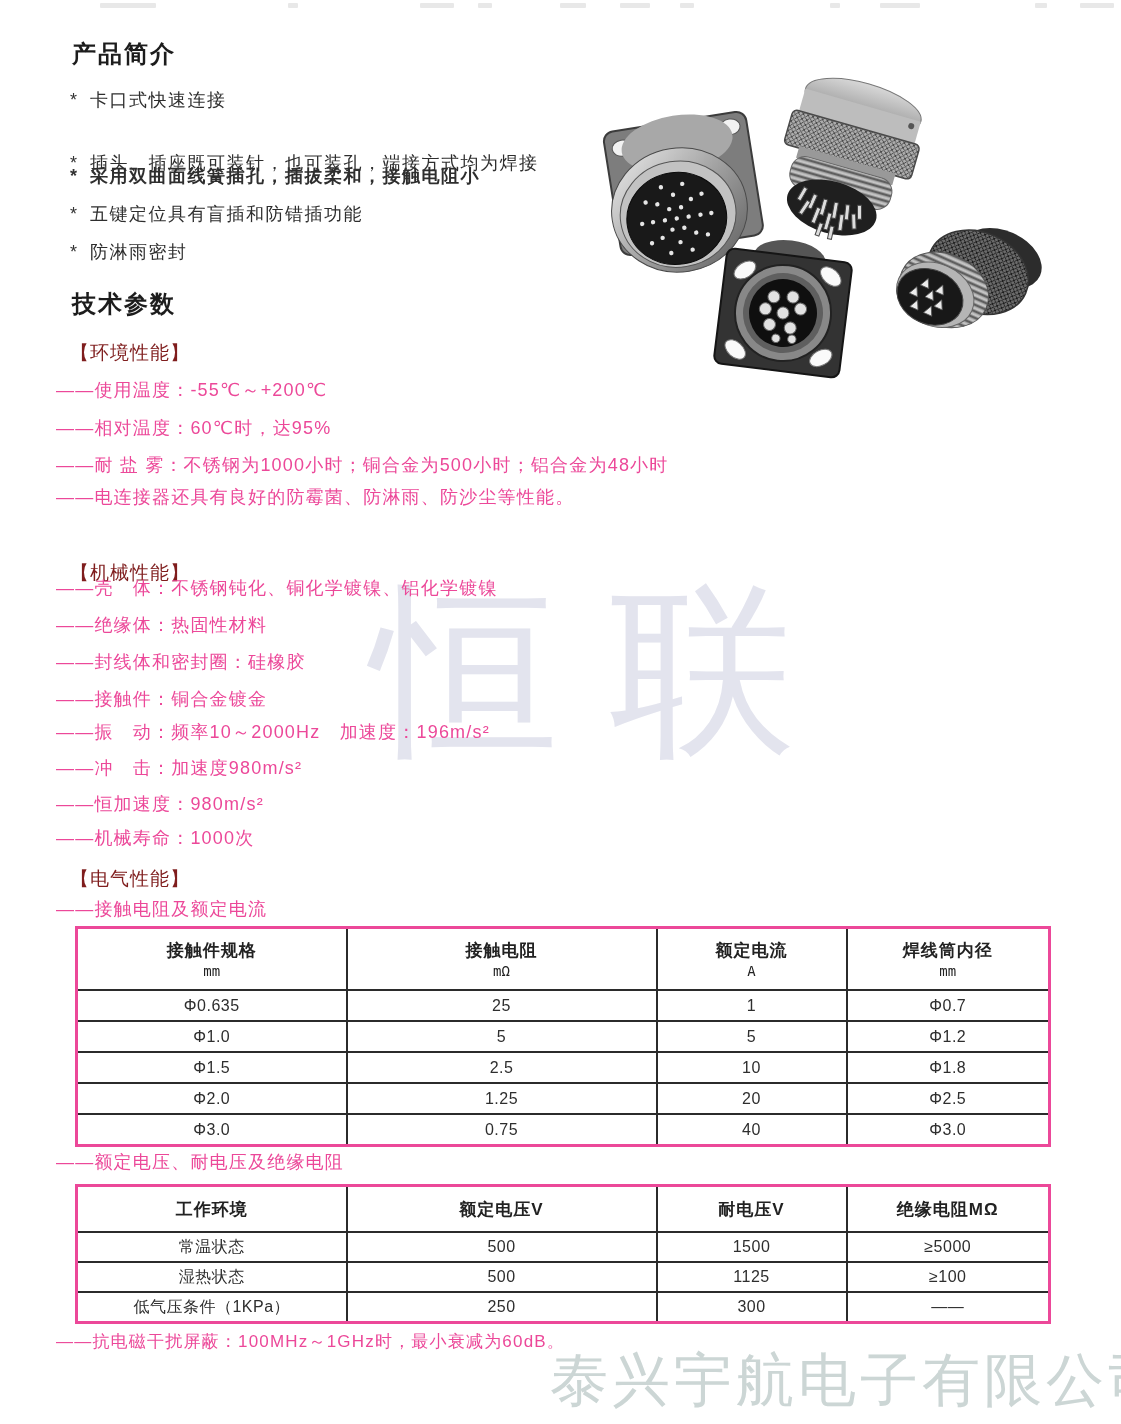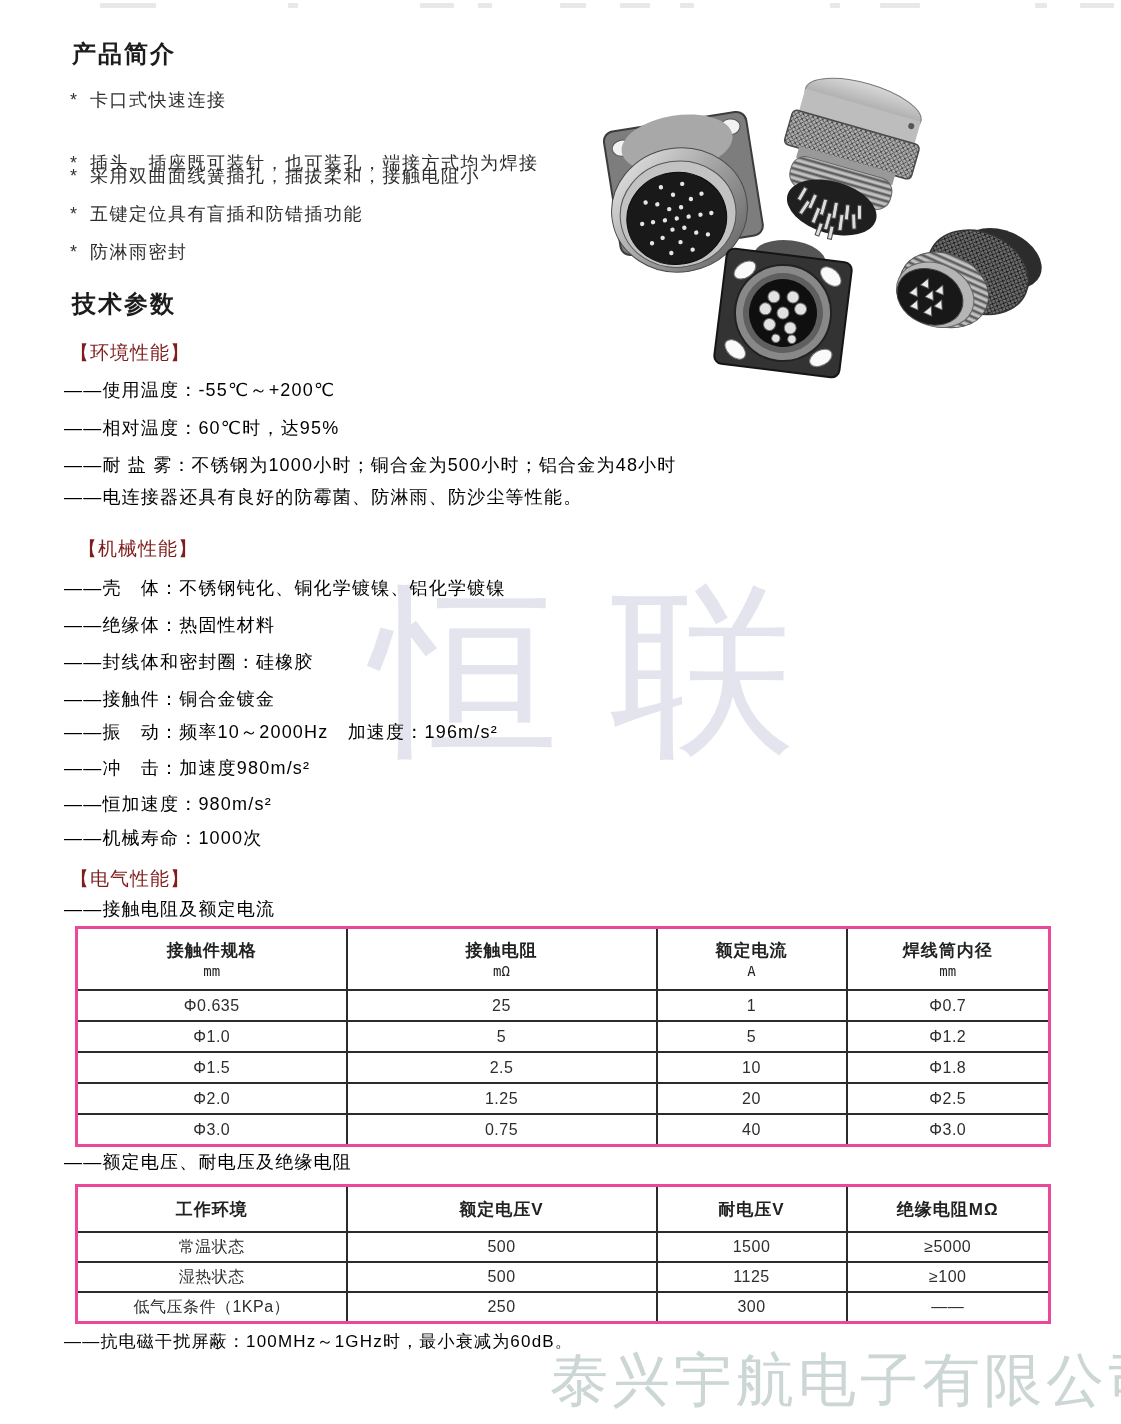--- a/index.html
+++ b/index.html
@@ -29,22 +29,22 @@
   .bracket-head{
     position:absolute;left:70px;z-index:1;
     font-size:19px;color:#7f1d1d;letter-spacing:1px;
   }
   .feature{
     position:absolute;left:70px;z-index:1;
     font-size:18px;color:#2e2e2e;letter-spacing:1.5px;white-space:nowrap;
   }
   .feature .star{display:inline-block;width:20px;font-size:18px;color:#333;}
   .dash-line{
-    position:absolute;left:64px;z-index:1;
-    font-size:18px;color:#000000;letter-spacing:1.2px;white-space:nowrap;
+    position:absolute;left:56px;z-index:1;
+    font-size:18px;color:#ec4899;letter-spacing:1.2px;white-space:nowrap;
   }
   .note-line{font-size:17px;}
   
   table.spec{
     position:absolute;left:75px;z-index:1;
     border-collapse:collapse;table-layout:fixed;width:973px;
     border:3px solid #ec4899;background:transparent;
   }
   table.spec th,table.spec td{
     border:2px solid #2b2b2b;text-align:center;vertical-align:middle;
@@ -85,21 +85,21 @@
   <div class="wm-footer">泰兴宇航电子有限公司</div>
 
   <h1 class="sec-title" style="top:38px;">产品简介</h1>
 
   <div class="feature" style="top:88px;">
     <span class="star">*</span><span>卡口式快速连接</span>
   </div>
   <div class="feature" style="top:126px;margin-top:25px;">
     <span class="star">*</span><span>插头、插座既可装针，也可装孔，端接方式均为焊接</span>
   </div>
-  <div class="feature" style="top:164px;">
+  <div class="feature" style="top:164px;font-weight:bold;">
     <span class="star">*</span><span>采用双曲面线簧插孔，插拔柔和，接触电阻小</span>
   </div>
   <div class="feature" style="top:202px;">
     <span class="star">*</span><span>五键定位具有盲插和防错插功能</span>
   </div>
   <div class="feature" style="top:240px;">
     <span class="star">*</span><span>防淋雨密封</span>
   </div>
 
   <svg class="photos" width="520" height="360" viewBox="0 0 520 360">
@@ -235,21 +235,21 @@
   </svg>
 
   <h1 class="sec-title" style="top:288px;">技术参数</h1>
 
   <div class="bracket-head" style="top:340px;">【环境性能】</div>
   <div class="dash-line" style="top:378px;">——使用温度：-55℃～+200℃</div>
   <div class="dash-line" style="top:416px;">——相对温度：60℃时，达95%</div>
   <div class="dash-line" style="top:453px;">——耐 盐 雾：不锈钢为1000小时；铜合金为500小时；铝合金为48小时</div>
   <div class="dash-line" style="top:485px;">——电连接器还具有良好的防霉菌、防淋雨、防沙尘等性能。</div>
 
-  <div class="bracket-head" style="top:536px;margin-left:8px;">【机械性能】</div>
+  <div class="bracket-head" style="top:560px;">【机械性能】</div>
   <div class="dash-line" style="top:576px;">——壳　体：不锈钢钝化、铜化学镀镍、铝化学镀镍</div>
   <div class="dash-line" style="top:613px;">——绝缘体：热固性材料</div>
   <div class="dash-line" style="top:650px;">——封线体和密封圈：硅橡胶</div>
   <div class="dash-line" style="top:687px;">——接触件：铜合金镀金</div>
   <div class="dash-line" style="top:720px;">——振　动：频率10～2000Hz　加速度：196m/s²</div>
   <div class="dash-line" style="top:756px;">——冲　击：加速度980m/s²</div>
   <div class="dash-line" style="top:792px;">——恒加速度：980m/s²</div>
   <div class="dash-line" style="top:826px;">——机械寿命：1000次</div>
 
   <div class="bracket-head" style="top:866px;">【电气性能】</div>

